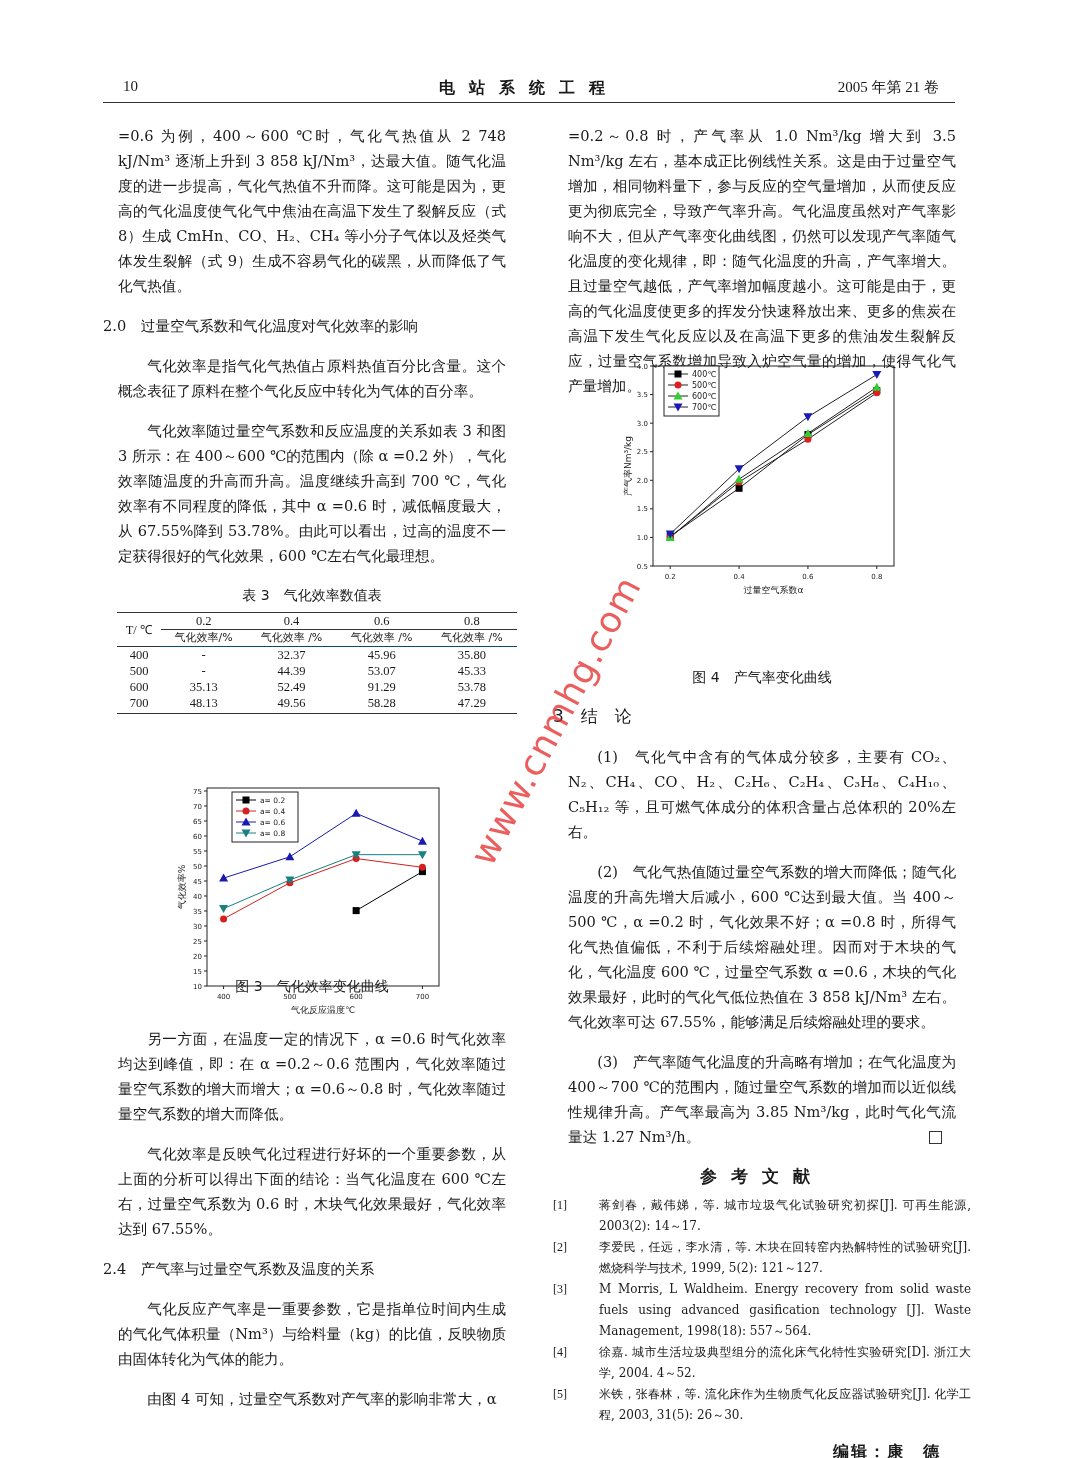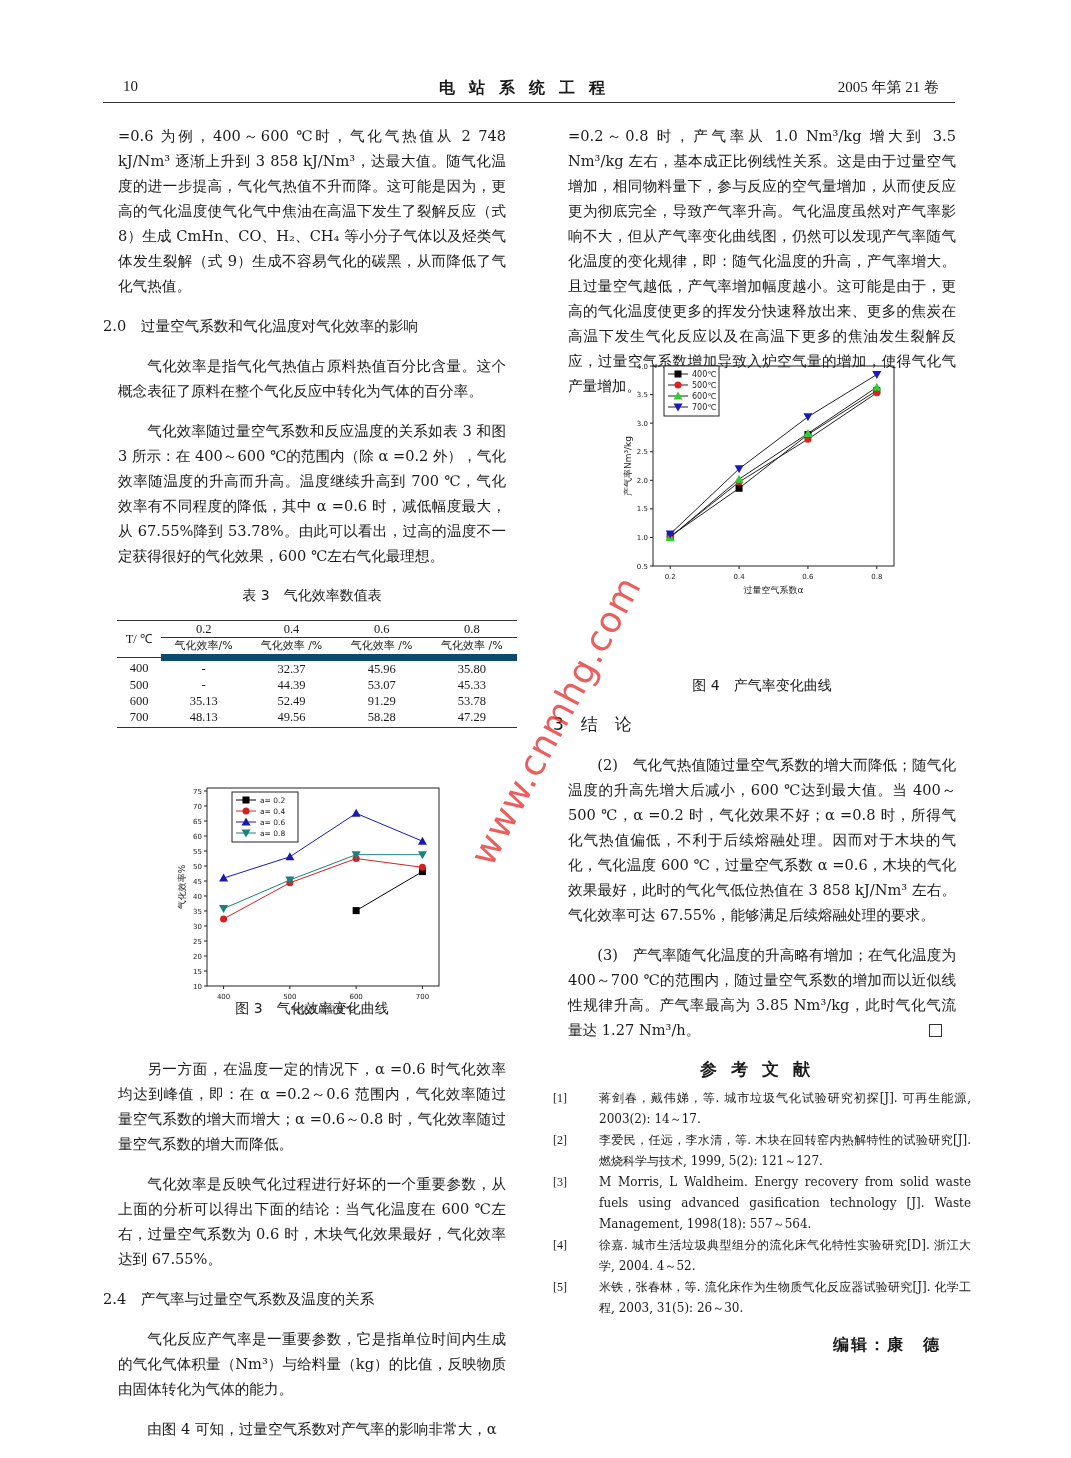--- a/index.html
+++ b/index.html
@@ -8,26 +8,26 @@
   .hdr{position:absolute;left:103px;top:78px;width:852px;height:24px;border-bottom:1.5px solid #333;}
   .hdr .pg{position:absolute;left:20px;top:0;font-size:15px;font-family:"Liberation Serif",serif;}
   .hdr .jt{position:absolute;left:0;width:100%;text-align:center;top:0;font-size:16px;letter-spacing:14px;font-family:"DejaVu Sans",sans-serif;font-weight:bold;}
   .hdr .vol{position:absolute;right:16px;top:0;font-size:15px;font-family:"Liberation Serif",serif;}
   .col{position:absolute;font-size:14.6px;line-height:25px;}
   .colL{left:103px;top:108px;width:418px;}
   .colR{left:553px;top:108px;width:418px;}
   p{margin:15px;text-align:justify;}
   .ind{text-indent:2em;}
   .sec{margin:0;}
-  .cap{text-align:center;font-family:"DejaVu Sans",sans-serif;font-size:14px;margin:12px;}
+  .cap{text-align:center;font-family:"DejaVu Sans",sans-serif;font-size:14px;margin:4px;}
   table.t3{border-collapse:collapse;width:400px;margin:2px 0 0 14px;font-size:12.5px;line-height:14px;font-family:"Liberation Serif",serif;}
   table.t3 td{text-align:center;padding:1px 2px;}
   .t3 .top td{border-top:1.5px solid #333;}
   .t3 .al td.a{border-bottom:1px solid #333;}
-  .t3 .hb td{border-bottom:7px solid #0c4a6e;}
+  .t3 .hb td{border-bottom:1px solid #0c4a6e;}
   .t3 .last td{border-bottom:1.5px solid #333;padding-bottom:3px;}
   .t3 .sm{font-family:"DejaVu Sans",sans-serif;font-size:11px;}
   .chart{position:absolute;}
   .refs{font-size:12px;line-height:21px;}
   .ref{display:flex;}
   .ref .n{width:46px;flex:none;font-family:"Liberation Serif",serif;}
   .ref .t{flex:1;text-align:justify;}
   .refh{text-align:center;font-family:"DejaVu Sans",sans-serif;font-size:17px;letter-spacing:14px;font-weight:bold;margin:14px 0 6px;}
   .editor{text-align:right;font-family:"DejaVu Sans",sans-serif;font-size:16px;font-weight:bold;letter-spacing:2px;margin-right:30px;margin-top:13px;}
   .wm{position:absolute;left:395px;top:700px;transform:rotate(-62deg);color:rgba(230,40,40,0.75);font-size:36px;font-family:"DejaVu Sans",sans-serif;letter-spacing:1px;}
@@ -101,20 +101,21 @@
   <p class="sec">2.4　产气率与过量空气系数及温度的关系</p>
   <p class="ind">气化反应产气率是一重要参数，它是指单位时间内生成的气化气体积量（Nm³）与给料量（kg）的比值，反映物质由固体转化为气体的能力。</p>
   <p class="ind">由图 4 可知，过量空气系数对产气率的影响非常大，α</p>
 </div>
 
 <div class="col colR">
   <p>=0.2～0.8 时，产气率从 1.0 Nm³/kg 增大到 3.5 Nm³/kg 左右，基本成正比例线性关系。这是由于过量空气增加，相同物料量下，参与反应的空气量增加，从而使反应更为彻底完全，导致产气率升高。气化温度虽然对产气率影响不大，但从产气率变化曲线图，仍然可以发现产气率随气化温度的变化规律，即：随气化温度的升高，产气率增大。且过量空气越低，产气率增加幅度越小。这可能是由于，更高的气化温度使更多的挥发分快速释放出来、更多的焦炭在高温下发生气化反应以及在高温下更多的焦油发生裂解反应，过量空气系数增加导致入炉空气量的增加，使得气化气产量增加。</p>
   <div style="height:248px"></div>
   <p class="cap">图 4　产气率变化曲线</p>
   <p class="sec" style="font-size:17px;margin-top:14px;margin-bottom:8px;font-family:'DejaVu Sans',sans-serif">3　结　论</p>
+  <p class="ind">(1)　气化气中含有的气体成分较多，主要有 CO₂、N₂、CH₄、CO、H₂、C₂H₆、C₂H₄、C₃H₈、C₄H₁₀、C₅H₁₂ 等，且可燃气体成分的体积含量占总体积的 20%左右。</p>
   <p class="ind">(2)　气化气热值随过量空气系数的增大而降低；随气化温度的升高先增大后减小，600 ℃达到最大值。当 400～500 ℃，α =0.2 时，气化效果不好；α =0.8 时，所得气化气热值偏低，不利于后续熔融处理。因而对于木块的气化，气化温度 600 ℃，过量空气系数 α =0.6，木块的气化效果最好，此时的气化气低位热值在 3 858 kJ/Nm³ 左右。气化效率可达 67.55%，能够满足后续熔融处理的要求。</p>
   <p class="ind"><span>(3)　产气率随气化温度的升高略有增加；在气化温度为 400～700 ℃的范围内，随过量空气系数的增加而以近似线性规律升高。产气率最高为 3.85 Nm³/kg，此时气化气流量达 1.27 Nm³/h。</span><span class="endbox"></span></p>
   <div class="refh">参考文献</div>
   <div class="refs">
     <div class="ref">
         <span class="n">[1]</span>
         <span class="t">蒋剑春，戴伟娣，等. 城市垃圾气化试验研究初探[J]. 可再生能源, 2003(2): 14～17.</span>
       </div>
     <div class="ref">
         <span class="n">[2]</span>

